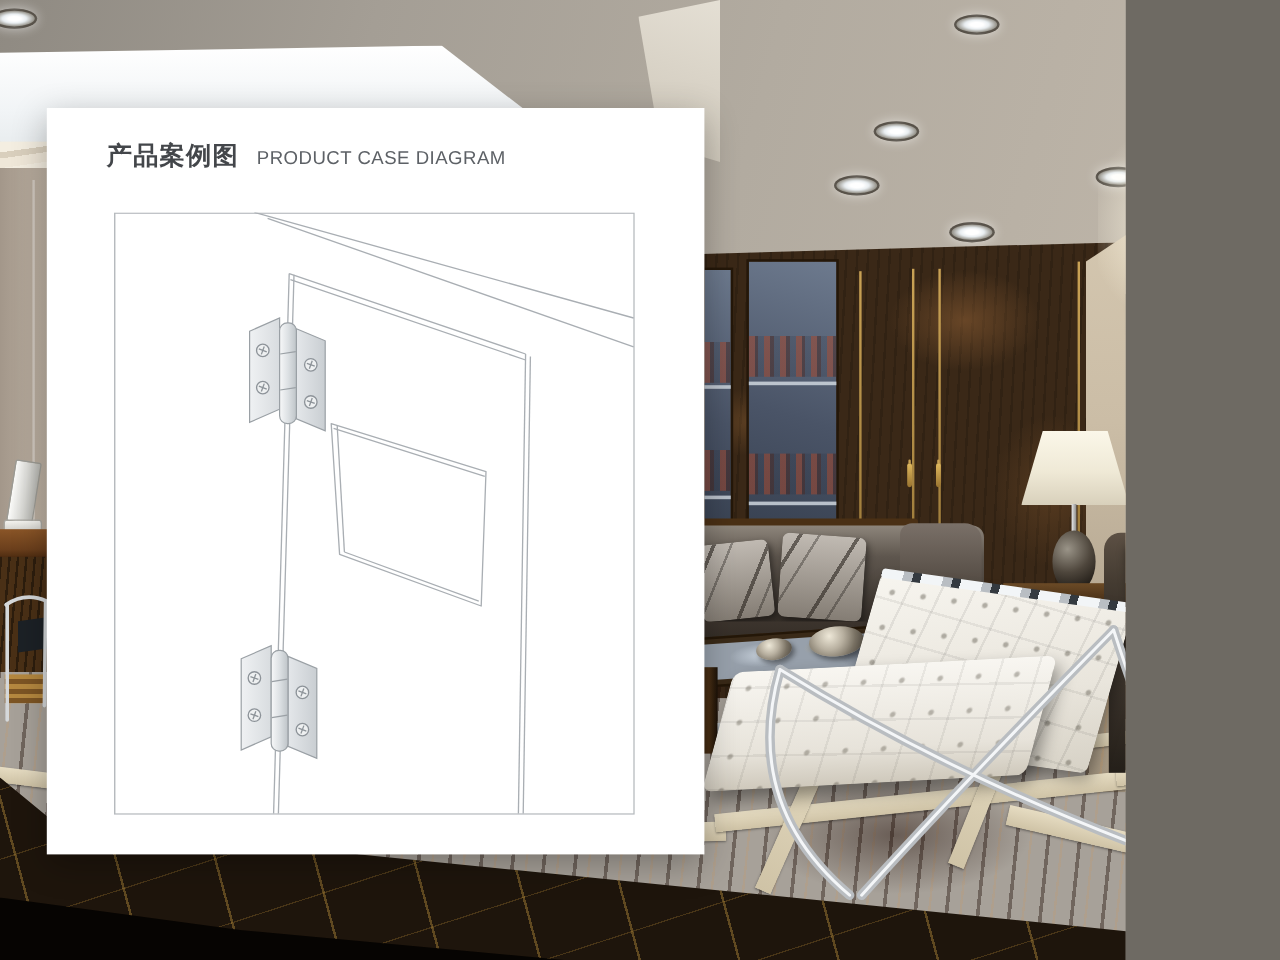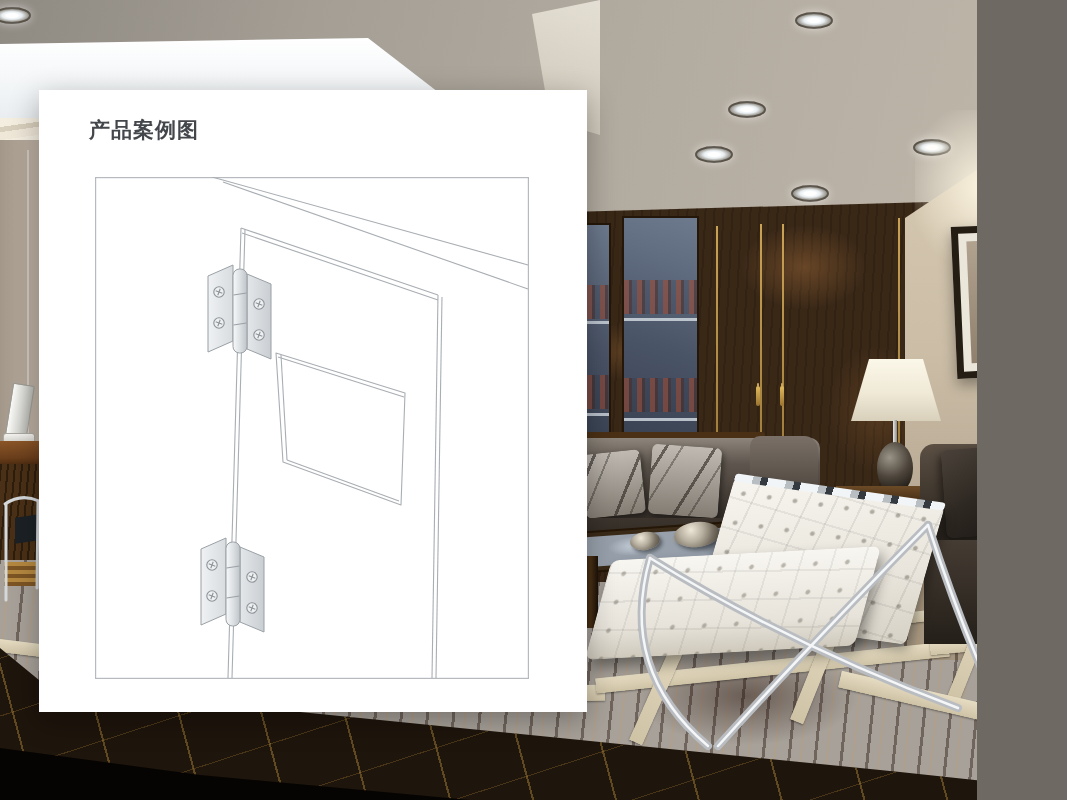--- a/index.html
+++ b/index.html
@@ -1,17 +1,17 @@
 <!DOCTYPE html>
 <html><head>
 <meta charset="utf-8">
 <style>
   html,body{margin:0;padding:0;background:#6e6a63;}
   .stage{position:relative;width:938px;height:800px;overflow:hidden;
-         font-family:"Liberation Sans","DejaVu Sans",sans-serif;background:#a7a199;padding-left:39px;}
+         font-family:"Liberation Sans","DejaVu Sans",sans-serif;background:#a7a199;}
   .abs{position:absolute;}
 
   
   .ceiling{left:0;top:0;width:1067px;height:245px;
     background:linear-gradient(105deg,#8f8a82 0%,#a49e95 28%,#b2aba0 58%,#c0b7aa 100%);}
   .cove-wedge{left:520px;top:0;width:80px;height:135px;
     background:linear-gradient(200deg,#eae5da,#cfc8ba);
     clip-path:polygon(12px 14px,80px 0,80px 135px,30px 120px);opacity:.9;}
   .light-panel{left:0;top:38px;width:500px;height:100px;
     background:linear-gradient(180deg,#ffffff 0%,#f1f4f6 55%,#e3e8ea 100%);
@@ -283,20 +283,21 @@
     <g fill="none" stroke="#d5d8da" stroke-width="3" stroke-linecap="round">
       <path d="M5,16 Q21,5 39,13"></path>
       <path d="M6,16 L6,112"></path>
       <path d="M38,13 L37,100"></path>
     </g>
   </svg>
 
   <div class="abs card">
     <div class="card-title">
       <span class="t-zh">产品案例图</span>
+      <span class="t-en">PRODUCT CASE DIAGRAM</span>
     </div>
     <svg class="diagram" viewBox="0 0 434 502">
       <defs>
         <linearGradient id="gLeaf" x1="0" y1="0" x2="1" y2="0">
           <stop offset="0" stop-color="#eff1f3"></stop>
             <stop offset="1" stop-color="#d8dcdf"></stop>
         </linearGradient>
         <linearGradient id="gLeafR" x1="0" y1="0" x2="1" y2="0">
           <stop offset="0" stop-color="#e4e7ea"></stop>
             <stop offset="1" stop-color="#c9ced2"></stop>

